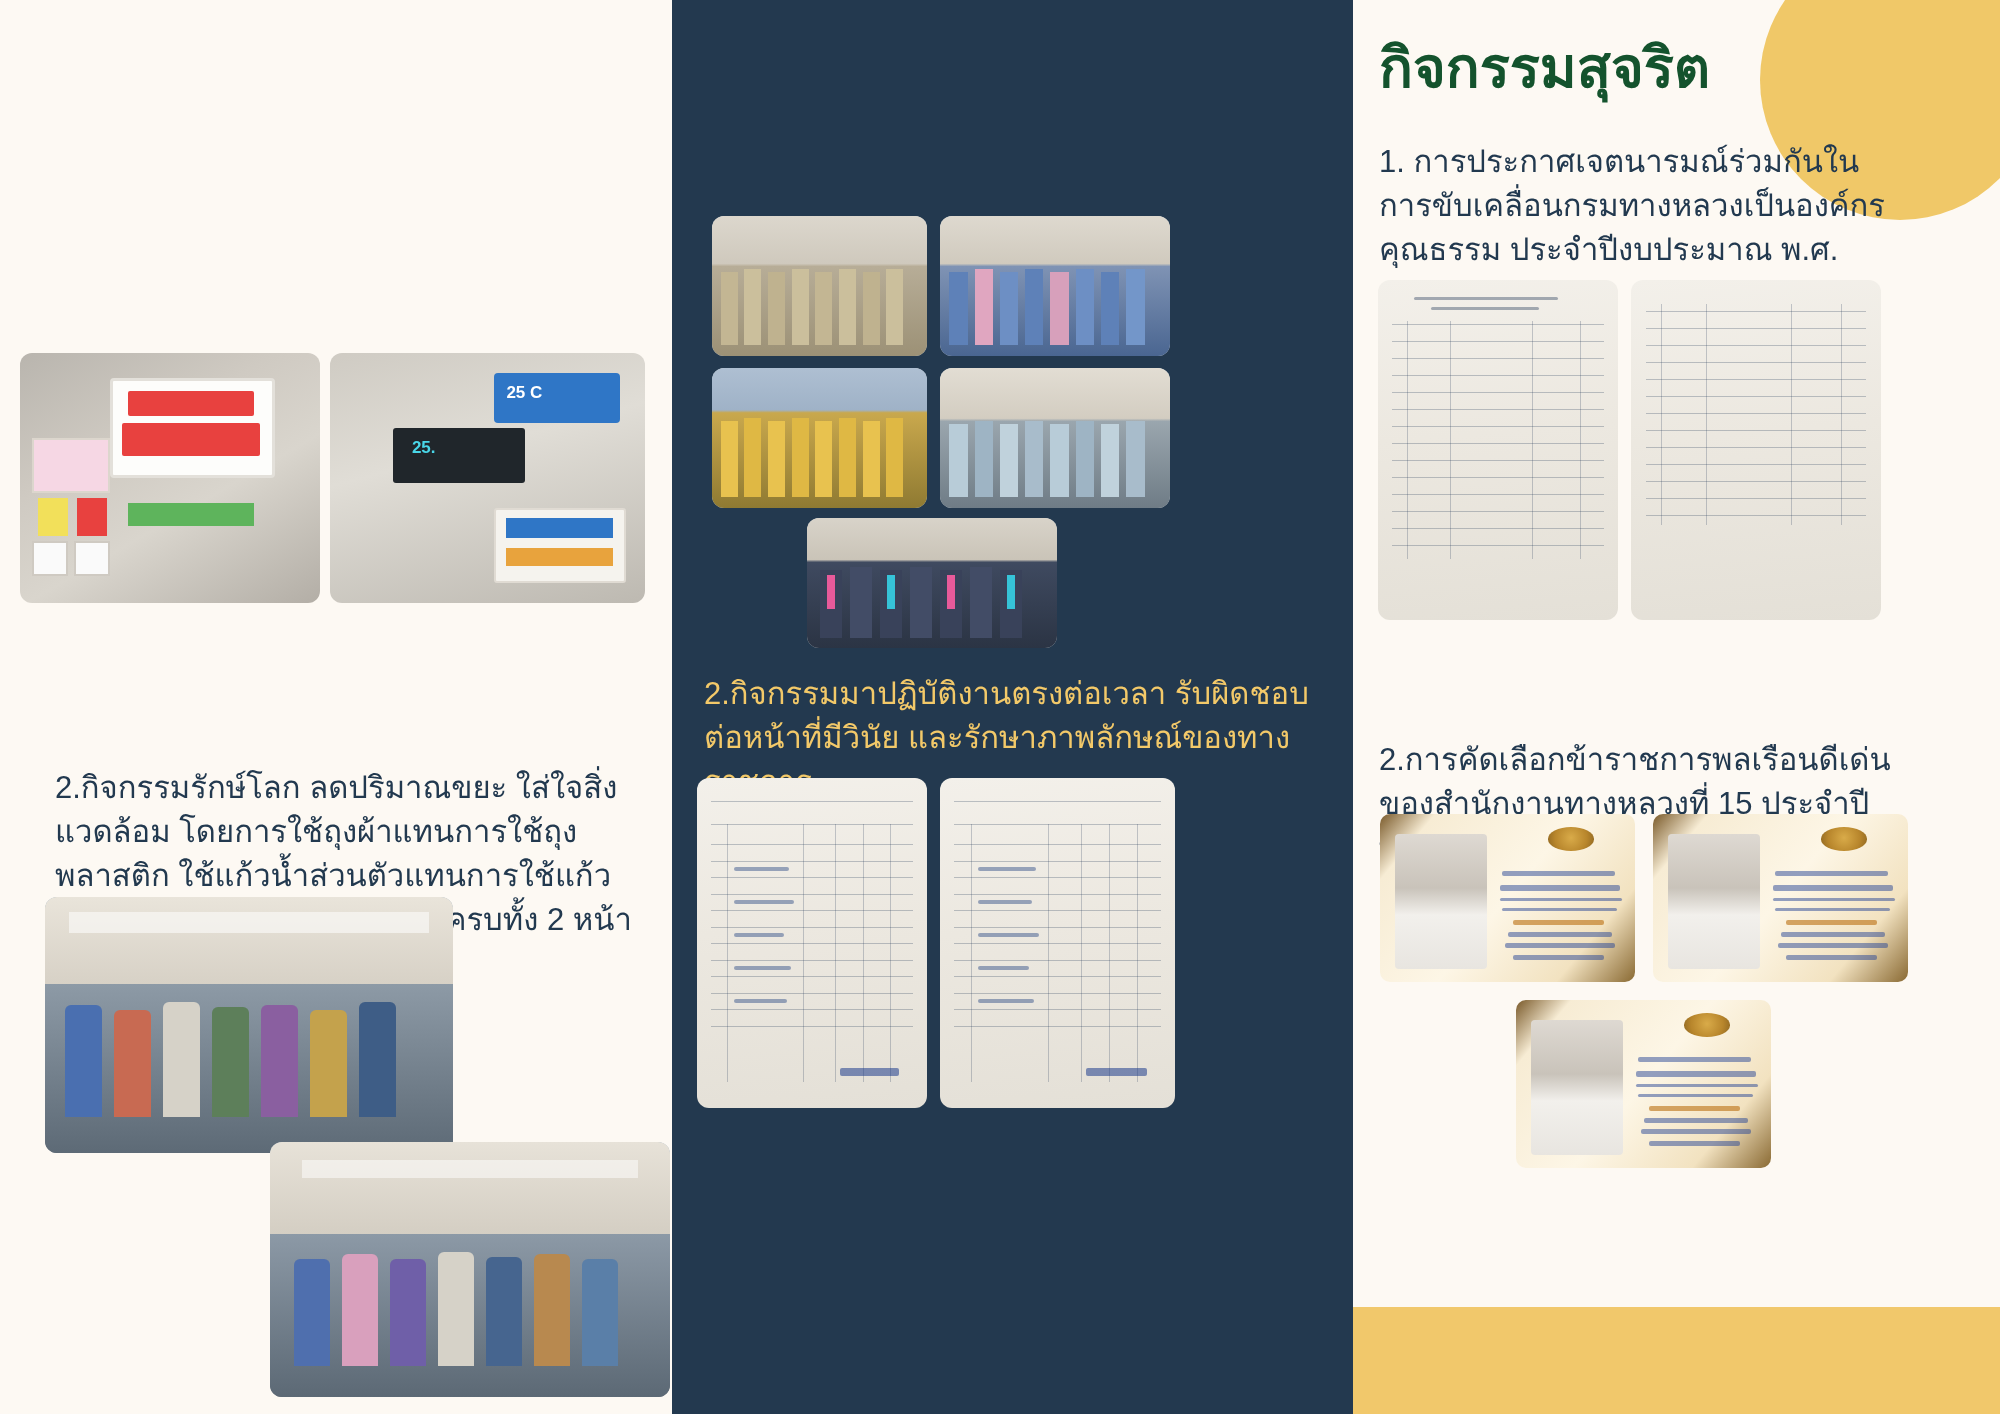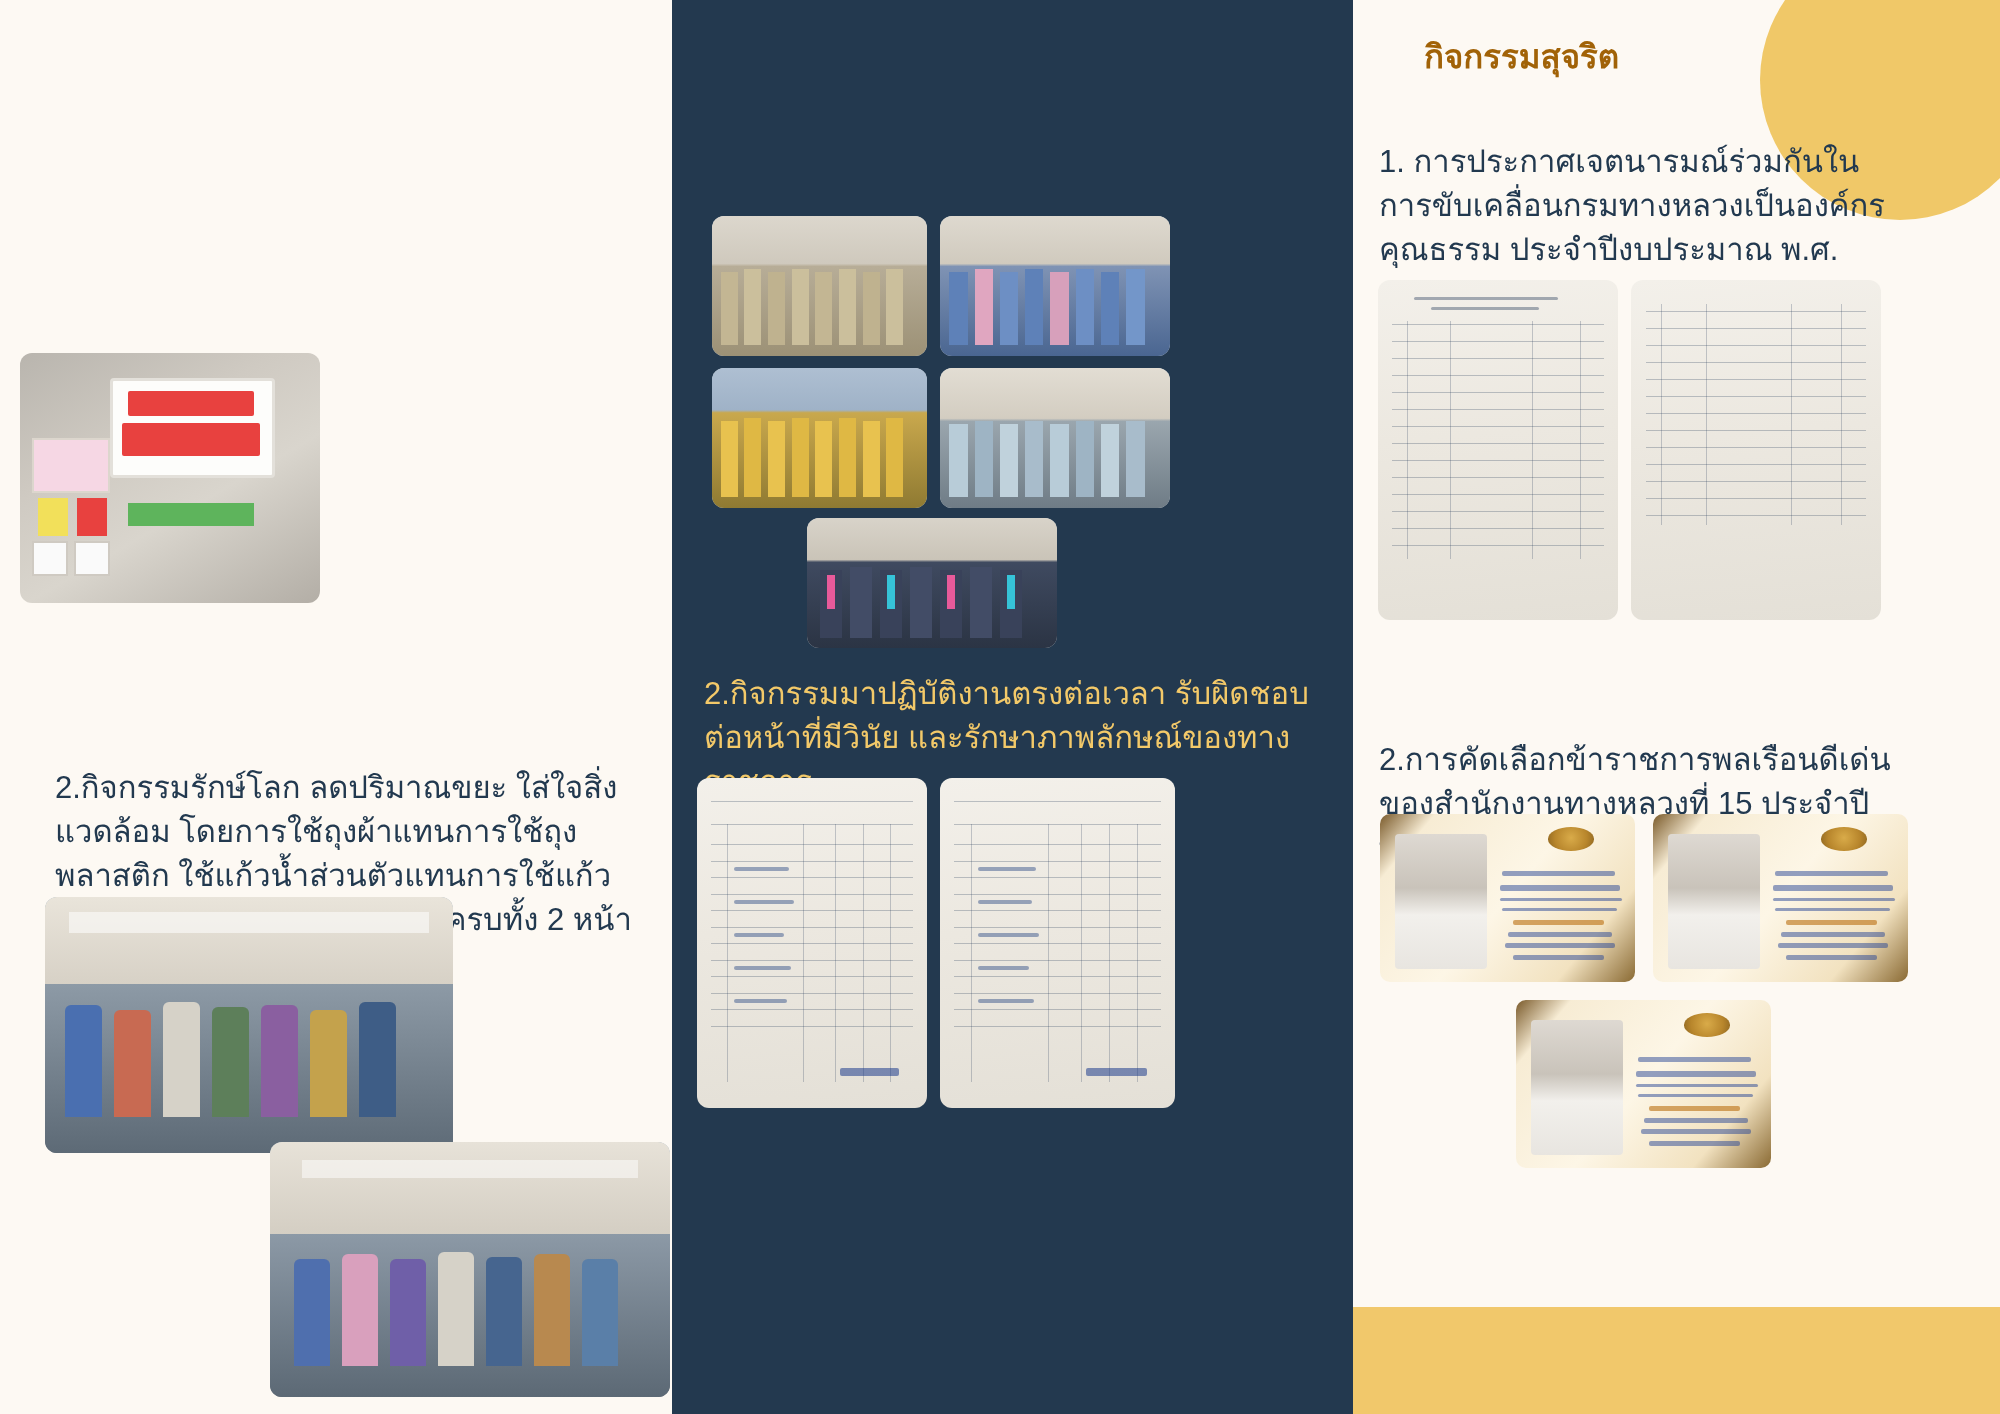--- a/index.html
+++ b/index.html
@@ -91,21 +91,21 @@
   
   .doc-lines { position:absolute; inset:0; }
   .doc-lines .hl { position:absolute; left:6%; right:6%; height:1px; background:rgba(40,60,90,.28); }
   .doc-lines .vl { position:absolute; top:14%; bottom:8%; width:1px; background:rgba(40,60,90,.25); }
   .doc-ink { position:absolute; height:4px; background:rgba(40,70,130,.45); border-radius:2px; }
 
   
   .col-right { position:absolute; left:1353px; top:0; width:647px; height:1414px; background:#fdf9f3; }
   .h-right {
     position:absolute; left:26px; top:40px;
-    color:#a16207; font-size:33px; font-weight:bold; line-height:1;margin-left:45px;
+    color:#14532d; font-size:56px; font-weight:bold; line-height:1;
   }
   .body-right-1 { position:absolute; left:26px; top:140px; width:530px; }
   .body-right-2 { position:absolute; left:26px; top:738px; width:560px; }
 
   .doc-right-1 { position:absolute; left:25px; top:280px; width:240px; height:340px; }
   .doc-right-2 { position:absolute; left:278px; top:280px; width:250px; height:340px; }
 
   .cert { position:absolute; border-radius:10px; overflow:hidden;
           background:linear-gradient(130deg,#7a5a2a 0%,#f7ecd4 14%,#fdf6e6 50%,#f2e2c0 80%,#8a6a33 100%); }
   .cert .photo-slot {
@@ -141,20 +141,32 @@
         <div style="position:absolute;left:4%;top:34%;width:26%;height:22%;background:#f6d7e4;border:2px solid #dcd6cd;"></div>
         <div style="position:absolute;left:6%;top:58%;width:10%;height:15%;background:#f2e05a;"></div>
         <div style="position:absolute;left:19%;top:58%;width:10%;height:15%;background:#e8413f;"></div>
         <div style="position:absolute;left:4%;top:75%;width:12%;height:14%;background:#fafafa;border:2px solid #cfcac2;"></div>
         <div style="position:absolute;left:18%;top:75%;width:12%;height:14%;background:#fafafa;border:2px solid #cfcac2;"></div>
         <div style="position:absolute;left:36%;top:60%;width:42%;height:9%;background:#5eb45c;"></div>
       </div>
       <span class="sr">ป้ายเที่ยงแล้วต้องรีบไปพัก เป็นคนน่ารักช่วยกันปิดไฟ และสวิตช์ไฟบนผนัง</span>
     </div>
 
+    <div class="photo p-ac photo-left-2">
+      <div class="ph-inner">
+        <div style="position:absolute;left:52%;top:8%;width:40%;height:20%;background:#2f76c6;border-radius:4px;"></div>
+        <div style="position:absolute;left:56%;top:12%;width:30%;height:12%;color:#fff;font-size:17px;font-weight:bold;">25 C</div>
+        <div style="position:absolute;left:20%;top:30%;width:42%;height:22%;background:#20262b;border-radius:3px;"></div>
+        <div style="position:absolute;left:26%;top:34%;width:26%;height:12%;color:#49d6e8;font-size:17px;font-weight:bold;">25.</div>
+        <div style="position:absolute;left:52%;top:62%;width:42%;height:30%;background:#f5f3ee;border:2px solid #e0dbd3;border-radius:3px;"></div>
+        <div style="position:absolute;left:56%;top:66%;width:34%;height:8%;background:#2f76c6;"></div>
+        <div style="position:absolute;left:56%;top:78%;width:34%;height:7%;background:#e8a33d;"></div>
+      </div>
+      <span class="sr">จอแสดงอุณหภูมิเครื่องปรับอากาศ 25 C และสติกเกอร์ปิดไฟเมื่อเลิกใช้งาน SAVE ENERGY</span>
+    </div>
 
     <div class="body-left-2">
       <div class="txt-dark">2.กิจกรรมรักษ์โลก ลดปริมาณขยะ ใส่ใจสิ่งแวดล้อม โดยการใช้ถุงผ้าแทนการใช้ถุงพลาสติก ใช้แก้วน้ำส่วนตัวแทนการใช้แก้วน้ำพลาสติกและใช้กระดาษให้ครบทั้ง 2 หน้า</div>
     </div>
 
     <div class="photo p-group1 photo-left-3">
       <div class="ph-inner">
         <div style="position:absolute;left:0;top:0;width:100%;height:34%;background:linear-gradient(180deg,#e9e4da 0%,#d7d1c6 100%);"></div>
         <div style="position:absolute;left:6%;top:6%;width:88%;height:8%;background:rgba(255,255,255,.55);"></div>
         <div style="position:absolute;left:0;top:34%;width:100%;height:66%;background:linear-gradient(180deg,#8d9aa6 0%,#5d6a76 100%);"></div>

